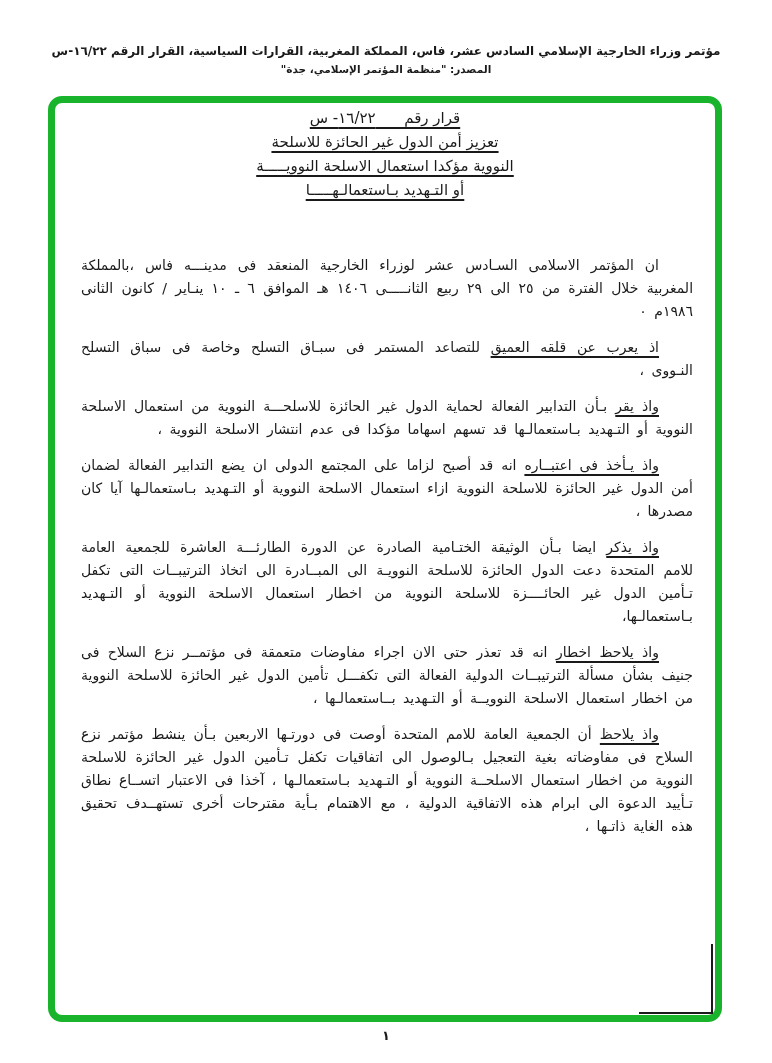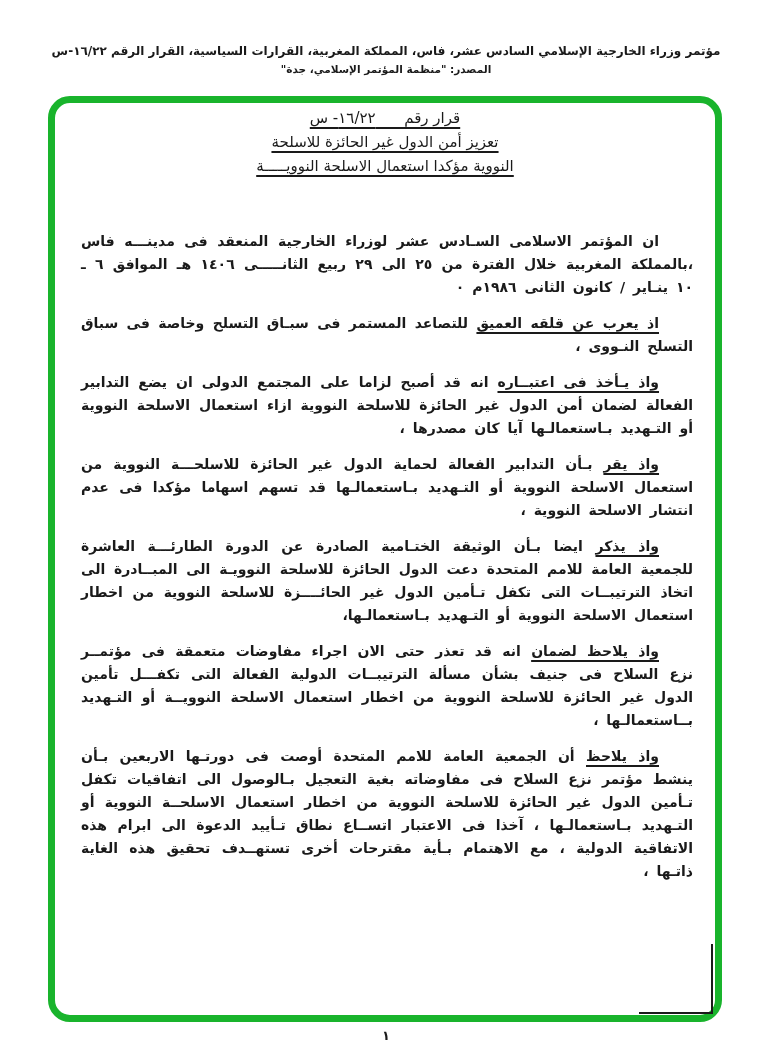--- a/index.html
+++ b/index.html
@@ -20,21 +20,21 @@
     margin-top:3px;text-align:center;direction:rtl;
     font-size:15px;line-height:24px;font-weight:500;
   }
   .title-line span{
     text-decoration:underline;text-decoration-thickness:1.5px;text-underline-offset:4px;
   }
   .doc-body{
     direction:rtl;text-align:justify;margin-top:52px;
     padding:0 22px 0 26px;font-size:14px;line-height:23px;word-spacing:3px;
   }
-  .doc-body p{margin:0 0 13px 0;text-indent:34px;font-weight:bold;}
+  .doc-body p{margin:0 0 13px 0;text-indent:34px;}
   .lead{
     text-decoration:underline;text-decoration-thickness:1.5px;text-underline-offset:4px;
   }
   .scan-line-v{
     position:absolute;right:2px;bottom:1px;width:2px;height:70px;background:#1a1a1a;
   }
   .scan-line-h{
     position:absolute;right:2px;bottom:1px;width:74px;height:2px;background:#1a1a1a;
   }
   .page-number{
@@ -43,35 +43,36 @@
   }
 </style>
 </head>
 <body>
 
 <div class="header">
   <div class="header-line1">مؤتمر وزراء الخارجية الإسلامي السادس عشر، فاس، المملكة المغربية، القرارات السياسية، القرار الرقم ١٦/٢٢-س</div>
   <div class="header-line2">المصدر:  "منظمة المؤتمر الإسلامي، جدة"</div>
 </div>
 
-<div class="green-frame" style="border-color: rgb(25, 180, 44); border-radius: 22px;">
+<div class="green-frame" style="border-color: rgb(25, 180, 44);">
 
   <div class="title-block">
     <div class="title-line"><span>قرار رقم&nbsp;&nbsp;&nbsp;&nbsp;&nbsp; ١٦/٢٢- س</span></div>
     <div class="title-line"><span>تعزيز أمن الدول غير الحائزة للاسلحة</span></div>
     <div class="title-line"><span>النووية مؤكدا استعمال الاسلحة النوويـــــة</span></div>
+    <div class="title-line"><span>أو التـهديد بـاستعمالـهـــــا</span></div>
   </div>
 
   <div class="doc-body">
     <p><span class="lead"></span><span>ان المؤتمر الاسلامى السـادس عشر لوزراء الخارجية المنعقد فى مدينـــه فاس ،بالمملكة المغربية خلال الفترة من ٢٥ الى ٢٩ ربيع الثانـــــى ١٤٠٦ هـ الموافق ٦ ـ ١٠ ينـاير / كانون الثانى ١٩٨٦م ٠</span></p>
     <p><span class="lead">اذ يعرب عن قلقه العميق</span><span> للتصاعد المستمر فى سبـاق التسلح وخاصة فى سباق التسلح النـووى ،</span></p>
+    <p><span class="lead">واذ يقر</span><span> بـأن التدابير الفعالة لحماية الدول غير الحائزة للاسلحـــة النووية من استعمال الاسلحة النووية أو التـهديد بـاستعمالـها قد تسهم اسهاما مؤكدا فى عدم انتشار الاسلحة النووية ،</span></p>
     <p><span class="lead">واذ يـأخذ فى اعتبــاره</span><span> انه قد أصبح لزاما على المجتمع الدولى ان يضع التدابير الفعالة لضمان أمن الدول غير الحائزة للاسلحة النووية ازاء استعمال الاسلحة النووية أو التـهديد بـاستعمالـها آيا كان مصدرها ،</span></p>
-    <p><span class="lead">واذ يقر</span><span> بـأن التدابير الفعالة لحماية الدول غير الحائزة للاسلحـــة النووية من استعمال الاسلحة النووية أو التـهديد بـاستعمالـها قد تسهم اسهاما مؤكدا فى عدم انتشار الاسلحة النووية ،</span></p>
     <p><span class="lead">واذ يذكر</span><span> ايضا بـأن الوثيقة الختـامية الصادرة عن الدورة الطارئـــة العاشرة للجمعية العامة للامم المتحدة دعت الدول الحائزة للاسلحة النوويـة الى المبــادرة الى اتخاذ الترتيبــات التى تكفل تـأمين الدول غير الحائــــزة للاسلحة النووية من اخطار استعمال الاسلحة النووية أو التـهديد بـاستعمالـها،</span></p>
-    <p><span class="lead">واذ يلاحظ لضمان</span><span> انه قد تعذر حتى الان اجراء مفاوضات متعمقة فى مؤتمــر نزع السلاح فى جنيف بشأن مسألة الترتيبــات الدولية الفعالة التى تكفـــل تأمين الدول غير الحائزة للاسلحة النووية من اخطار استعمال الاسلحة النوويــة أو التـهديد بــاستعمالـها ،</span></p>
+    <p><span class="lead">واذ يلاحظ اخطار</span><span> انه قد تعذر حتى الان اجراء مفاوضات متعمقة فى مؤتمــر نزع السلاح فى جنيف بشأن مسألة الترتيبــات الدولية الفعالة التى تكفـــل تأمين الدول غير الحائزة للاسلحة النووية من اخطار استعمال الاسلحة النوويــة أو التـهديد بــاستعمالـها ،</span></p>
     <p><span class="lead">واذ يلاحظ</span><span> أن الجمعية العامة للامم المتحدة أوصت فى دورتـها الاربعين بـأن ينشط مؤتمر نزع السلاح فى مفاوضاته بغية التعجيل بـالوصول الى اتفاقيات تكفل تـأمين الدول غير الحائزة للاسلحة النووية من اخطار استعمال الاسلحــة النووية أو التـهديد بـاستعمالـها ، آخذا فى الاعتبار اتســاع نطاق تـأييد الدعوة الى ابرام هذه الاتفاقية الدولية ، مع الاهتمام بـأية مقترحات أخرى تستهــدف تحقيق هذه الغاية ذاتـها ،</span></p>
   </div>
 
   <div class="scan-line-v" style="background: rgb(26, 26, 26);"></div>
   <div class="scan-line-h" style="background: rgb(26, 26, 26);"></div>
 </div>
 
 <div class="page-number">١</div>
 
 </body></html>

